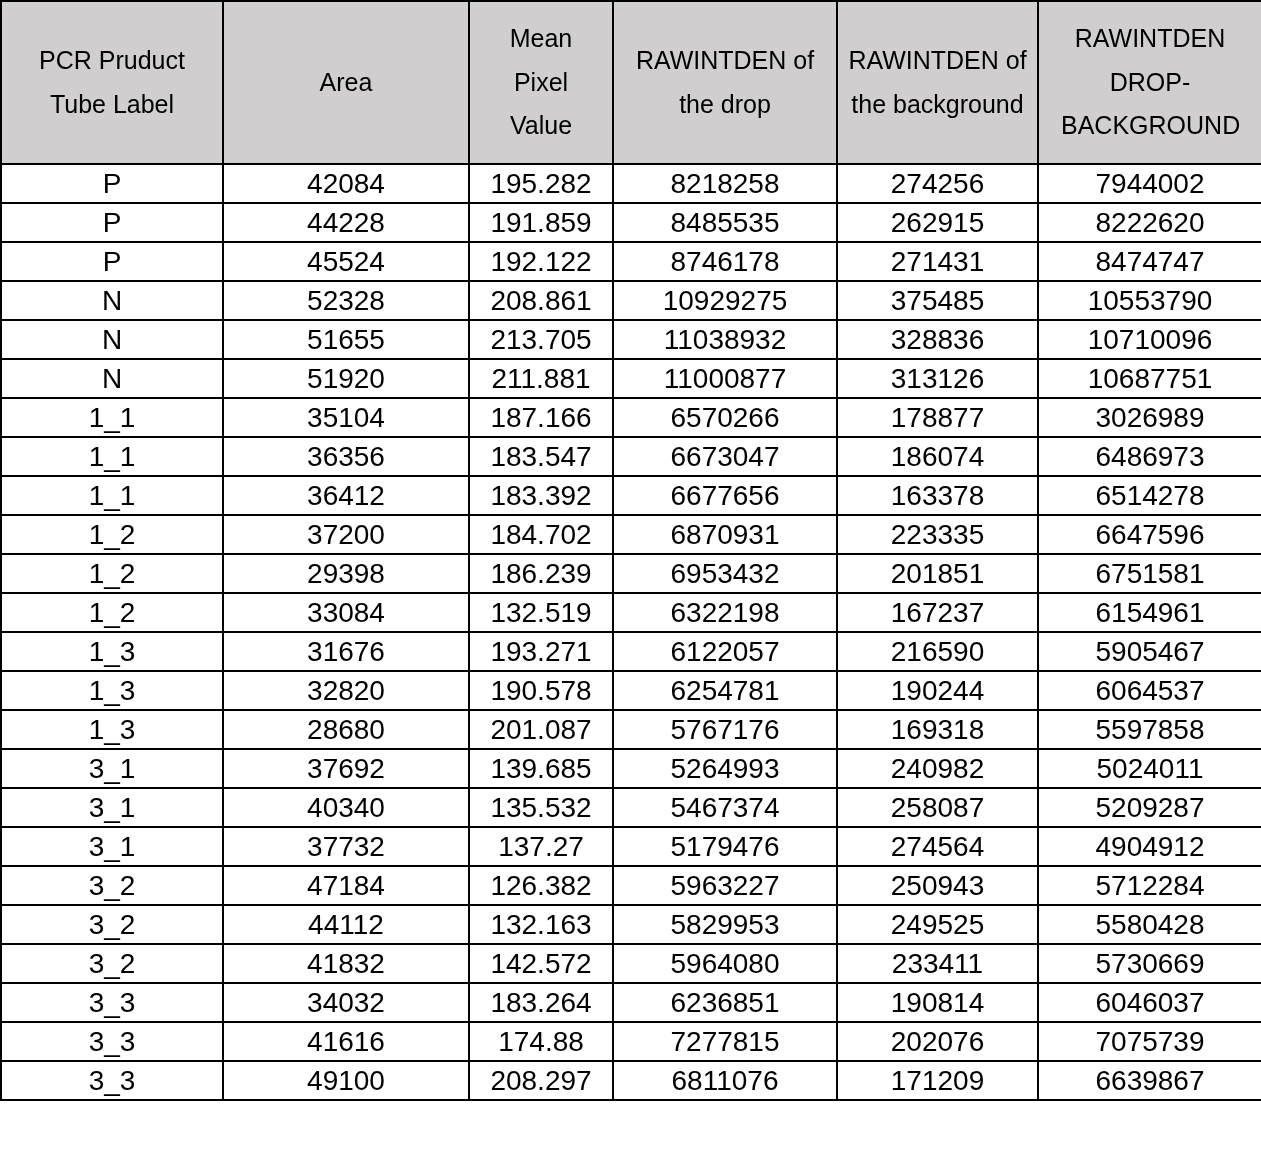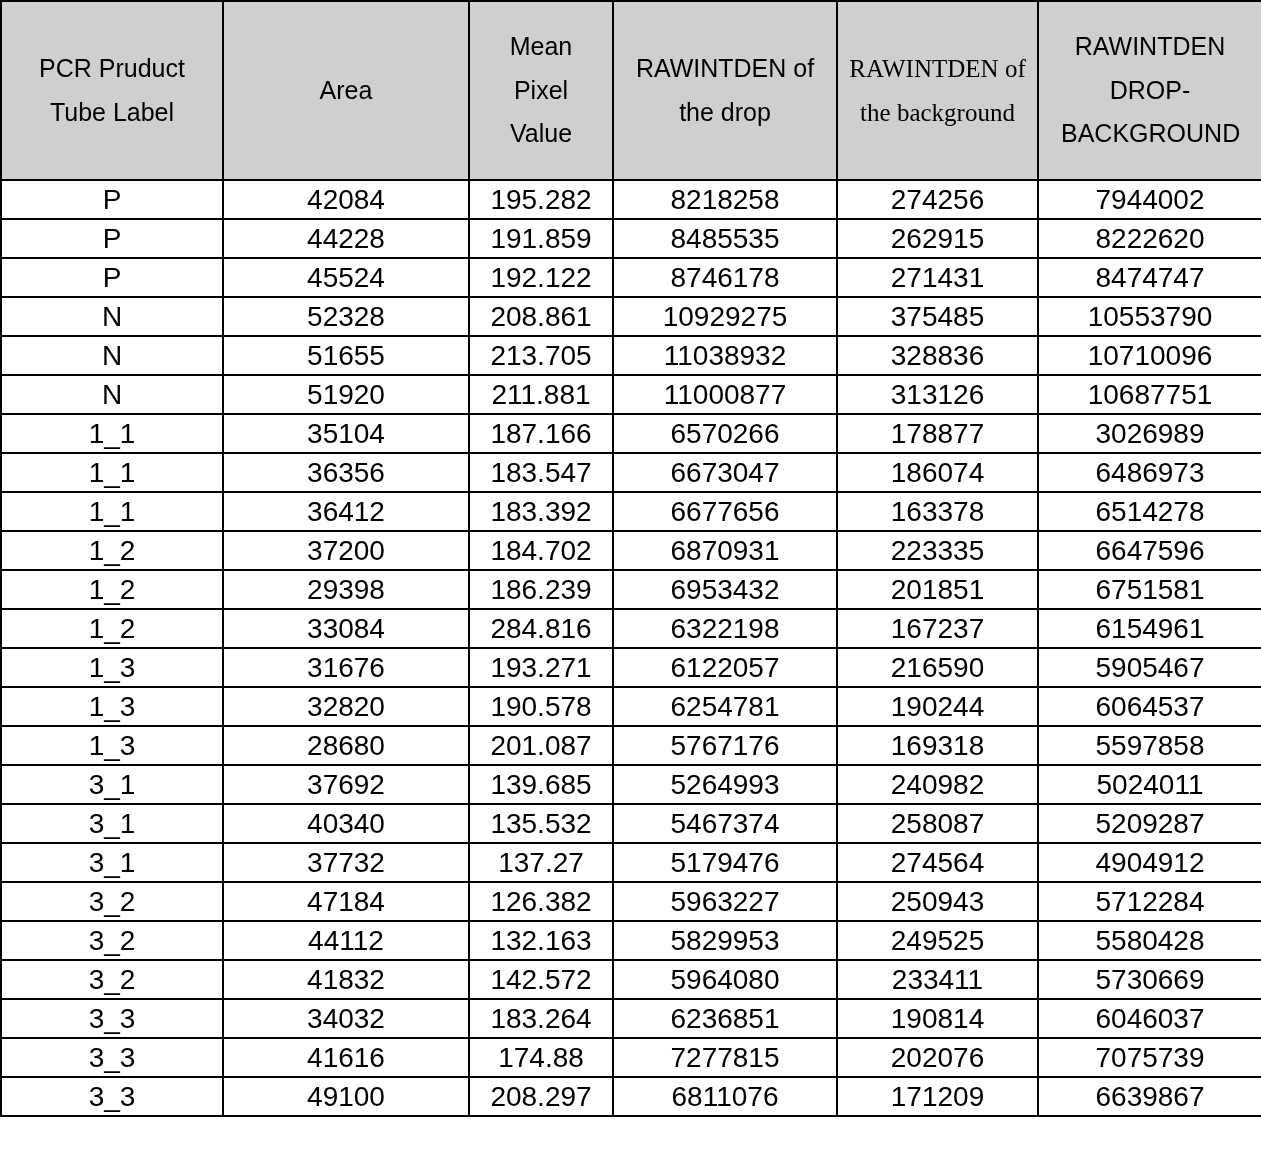--- a/index.html
+++ b/index.html
@@ -23,22 +23,22 @@
     padding: 0;
   }
   thead th {
     background: #d0cece;
     font-size: 25px;
     line-height: 1.75;
     height: 161px;
   }
   thead th.col1 { padding: 0 16px; }
   thead th.col3 { padding: 0 26px; }
-  thead th.col4 { padding: 8px 8px; text-align: center; }
-  thead th.col5 { padding: 0 4px; font-family: Liberation Serif, serif; }
+  thead th.col4 { padding: 0 8px; text-align: center; }
+  thead th.col5 { padding: 0 4px; }
   thead th.col6 { padding: 0 22px; }
   tbody td {
     background: #ffffff;
     font-size: 28px;
     height: 37px;
   }
 </style>
 </head>
 <body>
 
@@ -147,21 +147,21 @@
         <td>1_2</td>
         <td>29398</td>
         <td>186.239</td>
         <td>6953432</td>
         <td>201851</td>
         <td>6751581</td>
       </tr>
       <tr>
         <td>1_2</td>
         <td>33084</td>
-        <td>284.816</td>
+        <td>132.519</td>
         <td>6322198</td>
         <td>167237</td>
         <td>6154961</td>
       </tr>
       <tr>
         <td>1_3</td>
         <td>31676</td>
         <td>193.271</td>
         <td>6122057</td>
         <td>216590</td>

